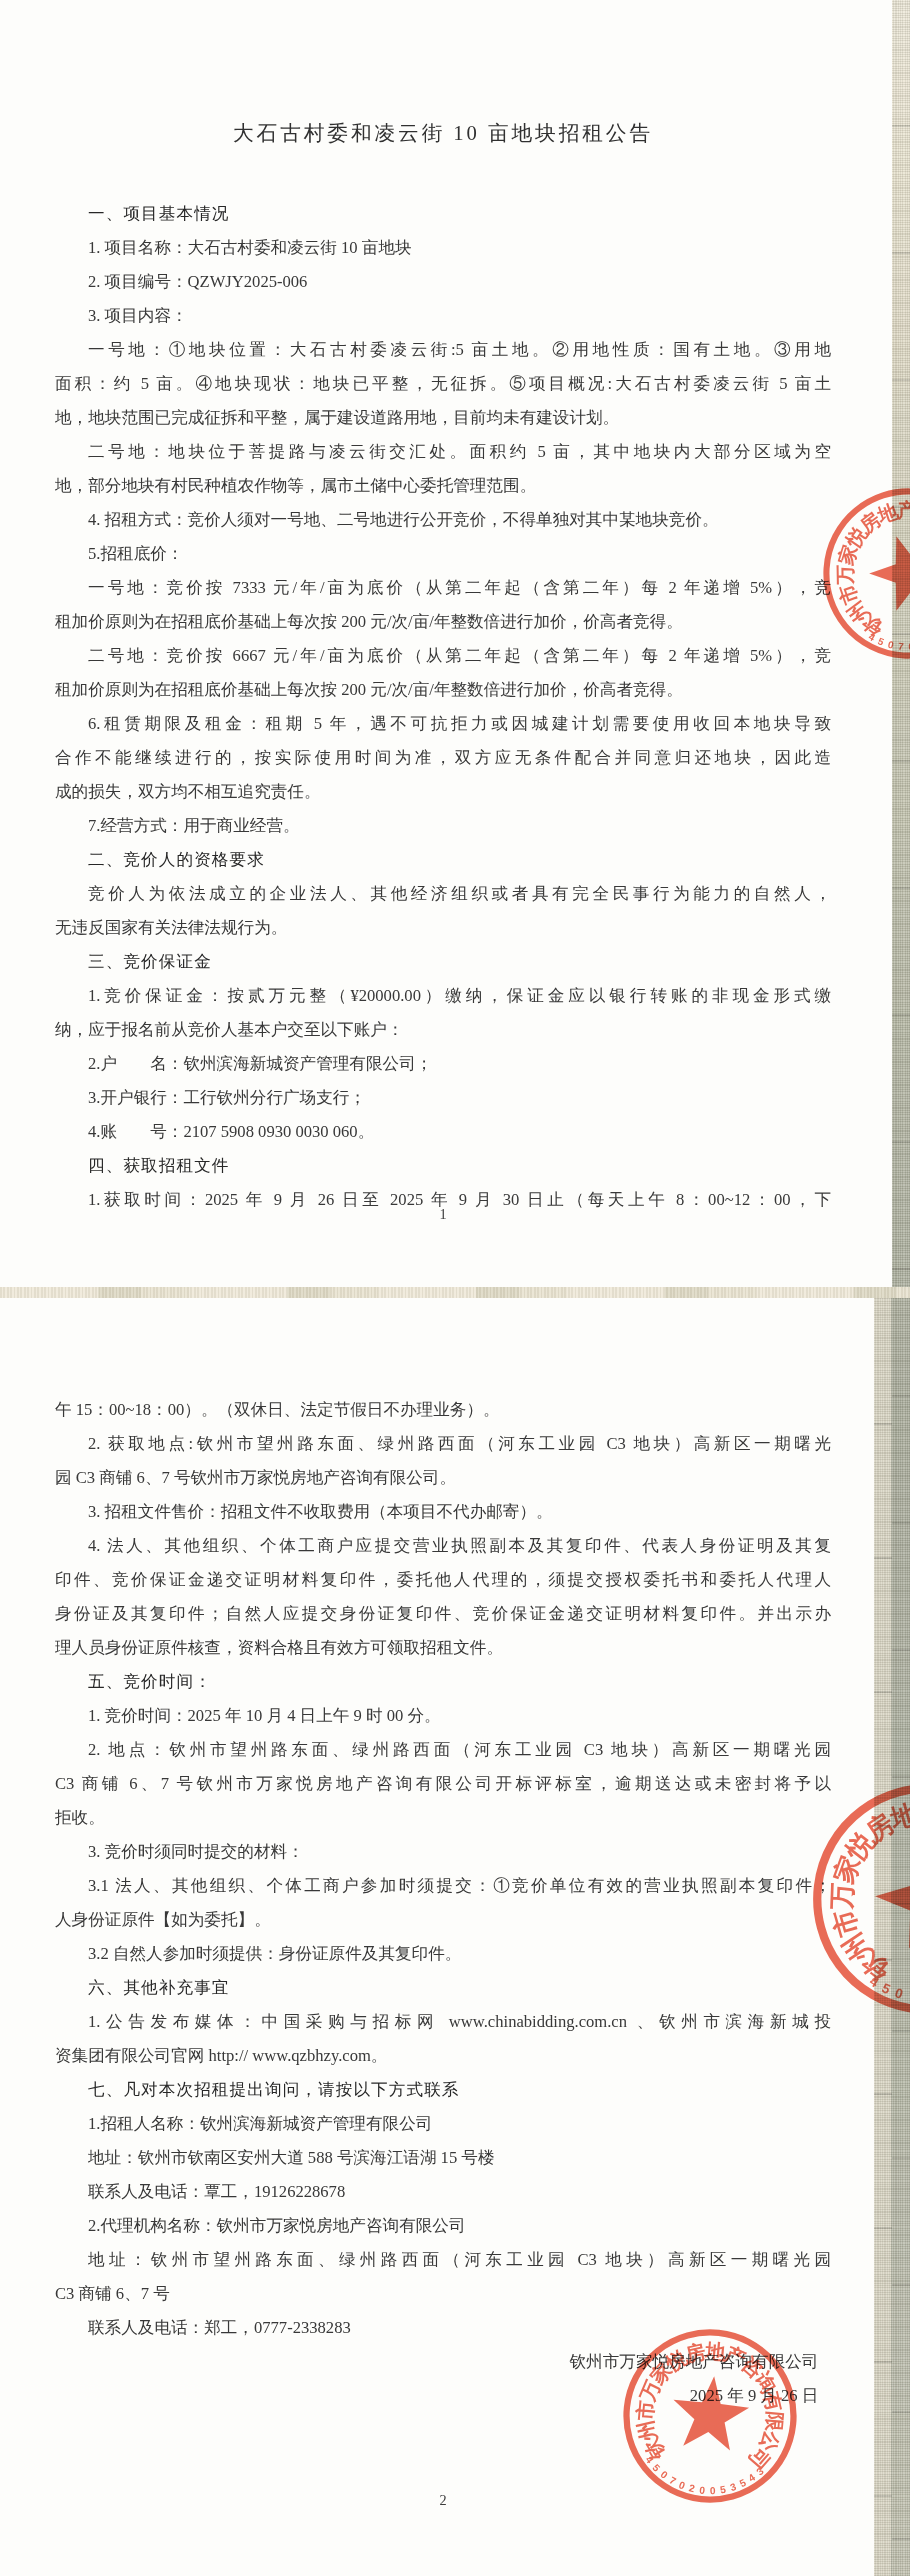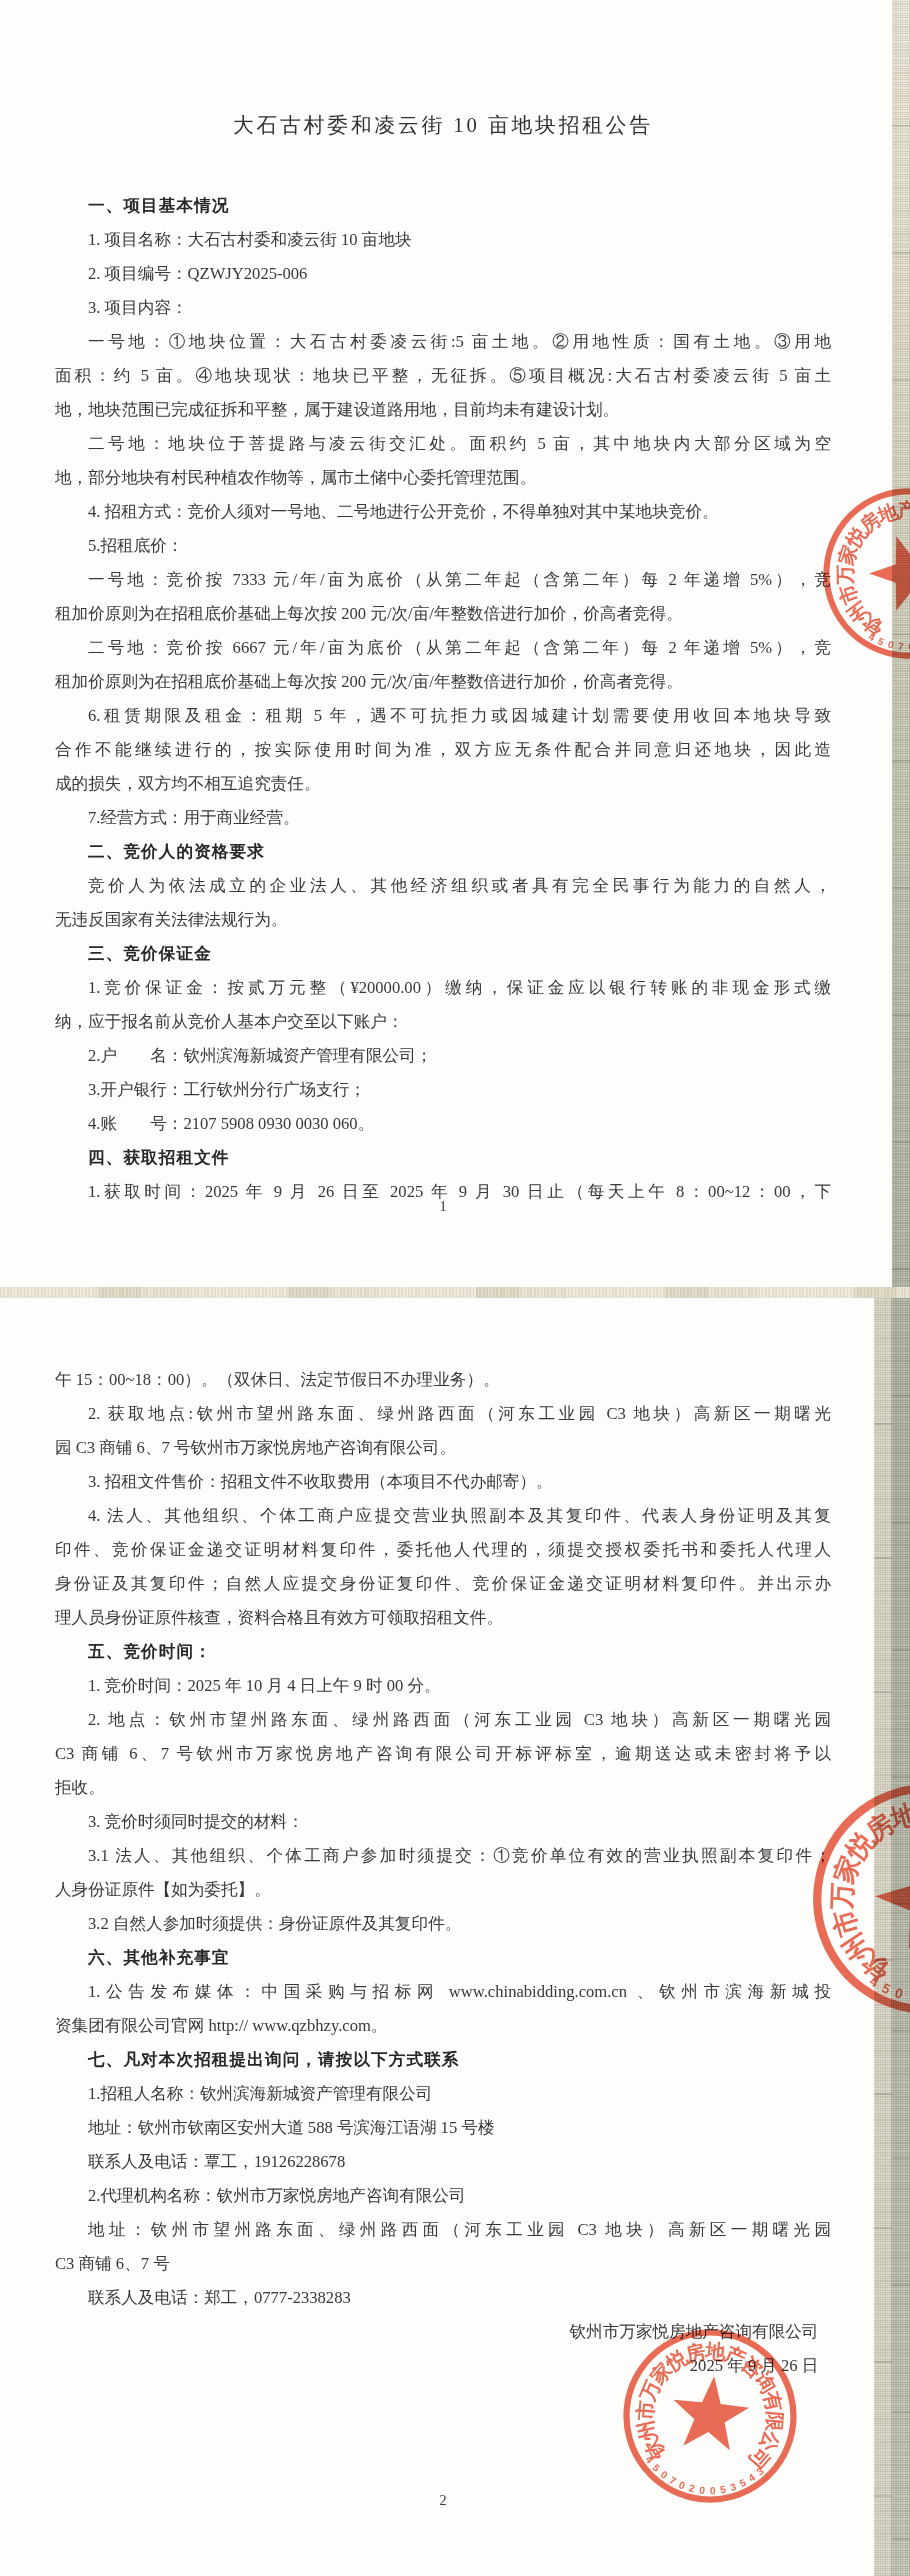--- a/index.html
+++ b/index.html
@@ -3,40 +3,40 @@
 <meta charset="utf-8">
 <style>
   html,body{margin:0;padding:0;background:#ffffff;}
   .canvas{
     position:relative; width:910px; height:2576px;
     background:#fdfdfb; overflow:hidden;
     font-family:"Liberation Serif", serif;
     color:#383838;
   }
   .page{position:absolute; left:0; width:910px; background:transparent;}
-  .page1{top:0; height:1287px;}
+  .page1{top:8px; height:1287px;}
   .page2{top:1298px; height:1278px;}
 
   .doc-title{
     position:absolute; top:111px; left:55px; width:776px;
     text-align:center; font-size:20.7px; letter-spacing:2.9px;
     color:#303030; font-weight:500; white-space:nowrap;
   }
 
   .lines{position:absolute; left:55px; width:776px;}
   .p1-lines{top:189px;}
-  .p2-lines{top:65px;}
+  .p2-lines{top:95px;}
 
   .line{
     min-height:34px; line-height:34px; font-size:16.6px; color:#383838;
   }
   .line.in2{padding-left:33px;}
   .line.b{
     font-family:"Liberation Sans", sans-serif;
-    font-weight:700; color:#272727; letter-spacing:1.1px;
+    font-weight:400; color:#272727; letter-spacing:1.1px;
   }
   .line.j{text-align:justify; text-align-last:justify; text-justify:inter-character;}
   .line.alr{text-align:right; padding-right:12.6px;}
 
   .pagenum{
     position:absolute; left:55px; width:776px; text-align:center;
     font-size:14.3px; color:#3c3c3c;
   }
   .p1-num{top:1198px;}
   .p2-num{top:1194px;}

